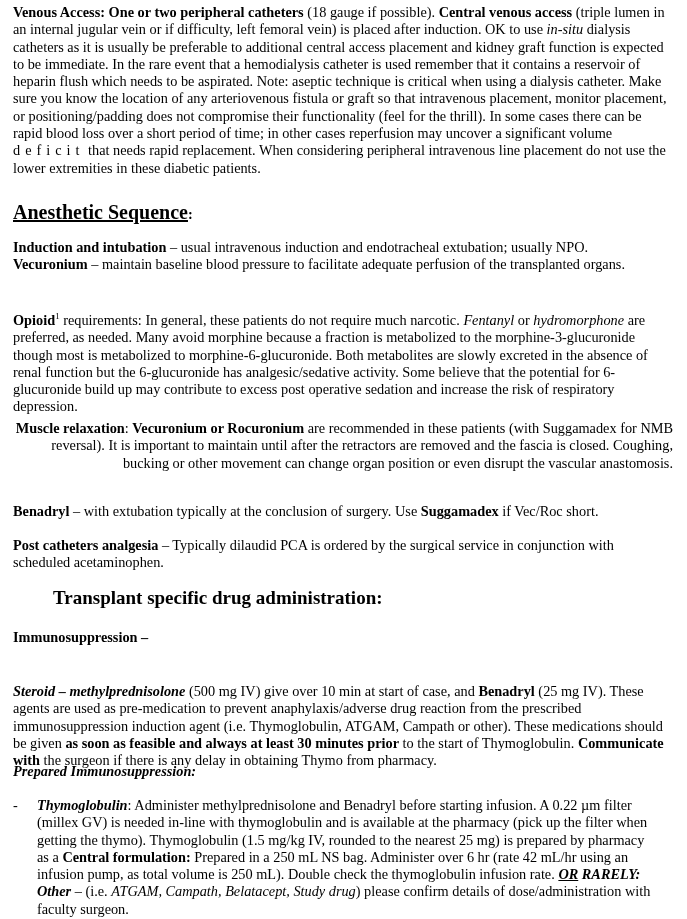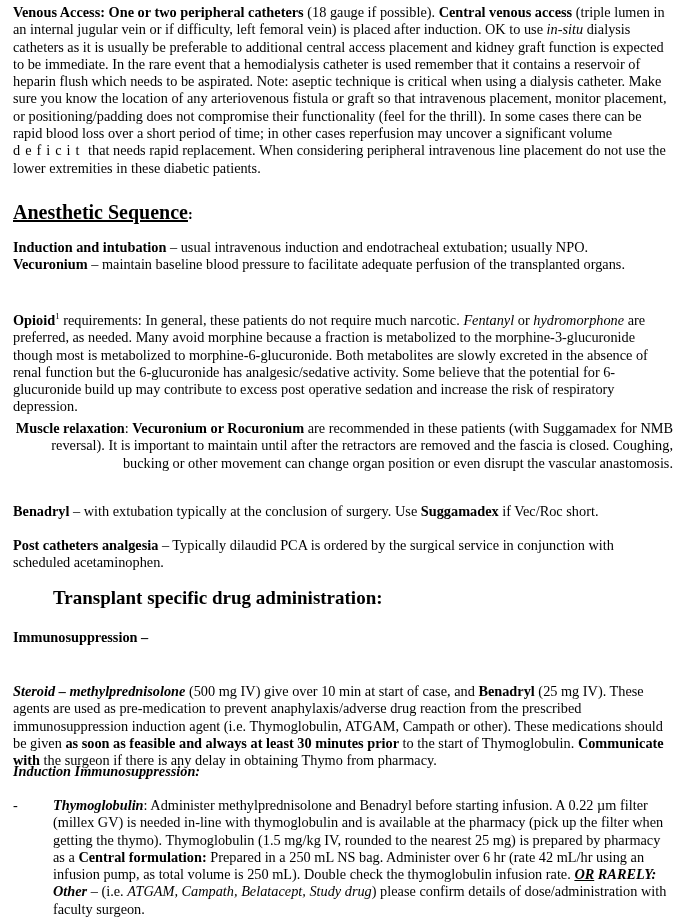--- a/index.html
+++ b/index.html
@@ -58,22 +58,22 @@
   </div>
 
   <div class="blk h-big" style="top:587px;margin-left:40px;">Transplant specific drug administration:</div>
 
   <div class="blk h-sub" style="top:629px;font-family:Liberation Serif, serif;">Immunosuppression –</div>
 
   <div class="blk" style="top:663px;margin-top:20px;">
     <b><i>Steroid – methylprednisolone</i></b><span> (500 mg IV) give over 10 min at start of case, and </span><b>Benadryl</b><span> (25 mg IV). These agents are used as pre-medication to prevent anaphylaxis/adverse drug reaction from the prescribed immunosuppression induction agent (i.e. Thymoglobulin, ATGAM, Campath or other). These medications should be given </span><b>as soon as feasible and always at least  30 minutes prior</b><span> to the start of Thymoglobulin. </span><b>Communicate with</b><span> the surgeon if there is any delay in obtaining Thymo from pharmacy.</span>
   </div>
 
-  <div class="blk h-ital" style="top:763px;">Induction Immunosuppression:</div>
+  <div class="blk h-ital" style="top:763px;">Prepared Immunosuppression:</div>
 
   <div class="blk" style="top:797px;">
     <span class="bullet">-</span>
-    <div class="bullet-body" style="margin-left:40px; width:620px;">
+    <div class="bullet-body" style="margin-left:24px; width:620px;">
       <b><i>Thymoglobulin</i></b><span>: Administer methylprednisolone and Benadryl before starting infusion. A 0.22 µm filter (millex GV) is needed in-line with thymoglobulin and is available at the pharmacy (pick up the filter when getting the thymo). Thymoglobulin (1.5 mg/kg IV, rounded to the nearest 25 mg)  is prepared by pharmacy as a </span><b>Central formulation:</b><span> Prepared in a 250 mL NS bag. Administer over 6 hr (rate 42 mL/hr using an infusion pump, as total  volume is 250 mL). Double check the thymoglobulin infusion rate. </span><b><i><span class="u">OR</span><span> RARELY: Other</span></i></b><span> – (i.e. </span><i>ATGAM, Campath, Belatacept, Study drug</i><span>) please confirm details of dose/administration with faculty surgeon.</span>
     </div>
   </div>
 
 </div>
 
 </body></html>

